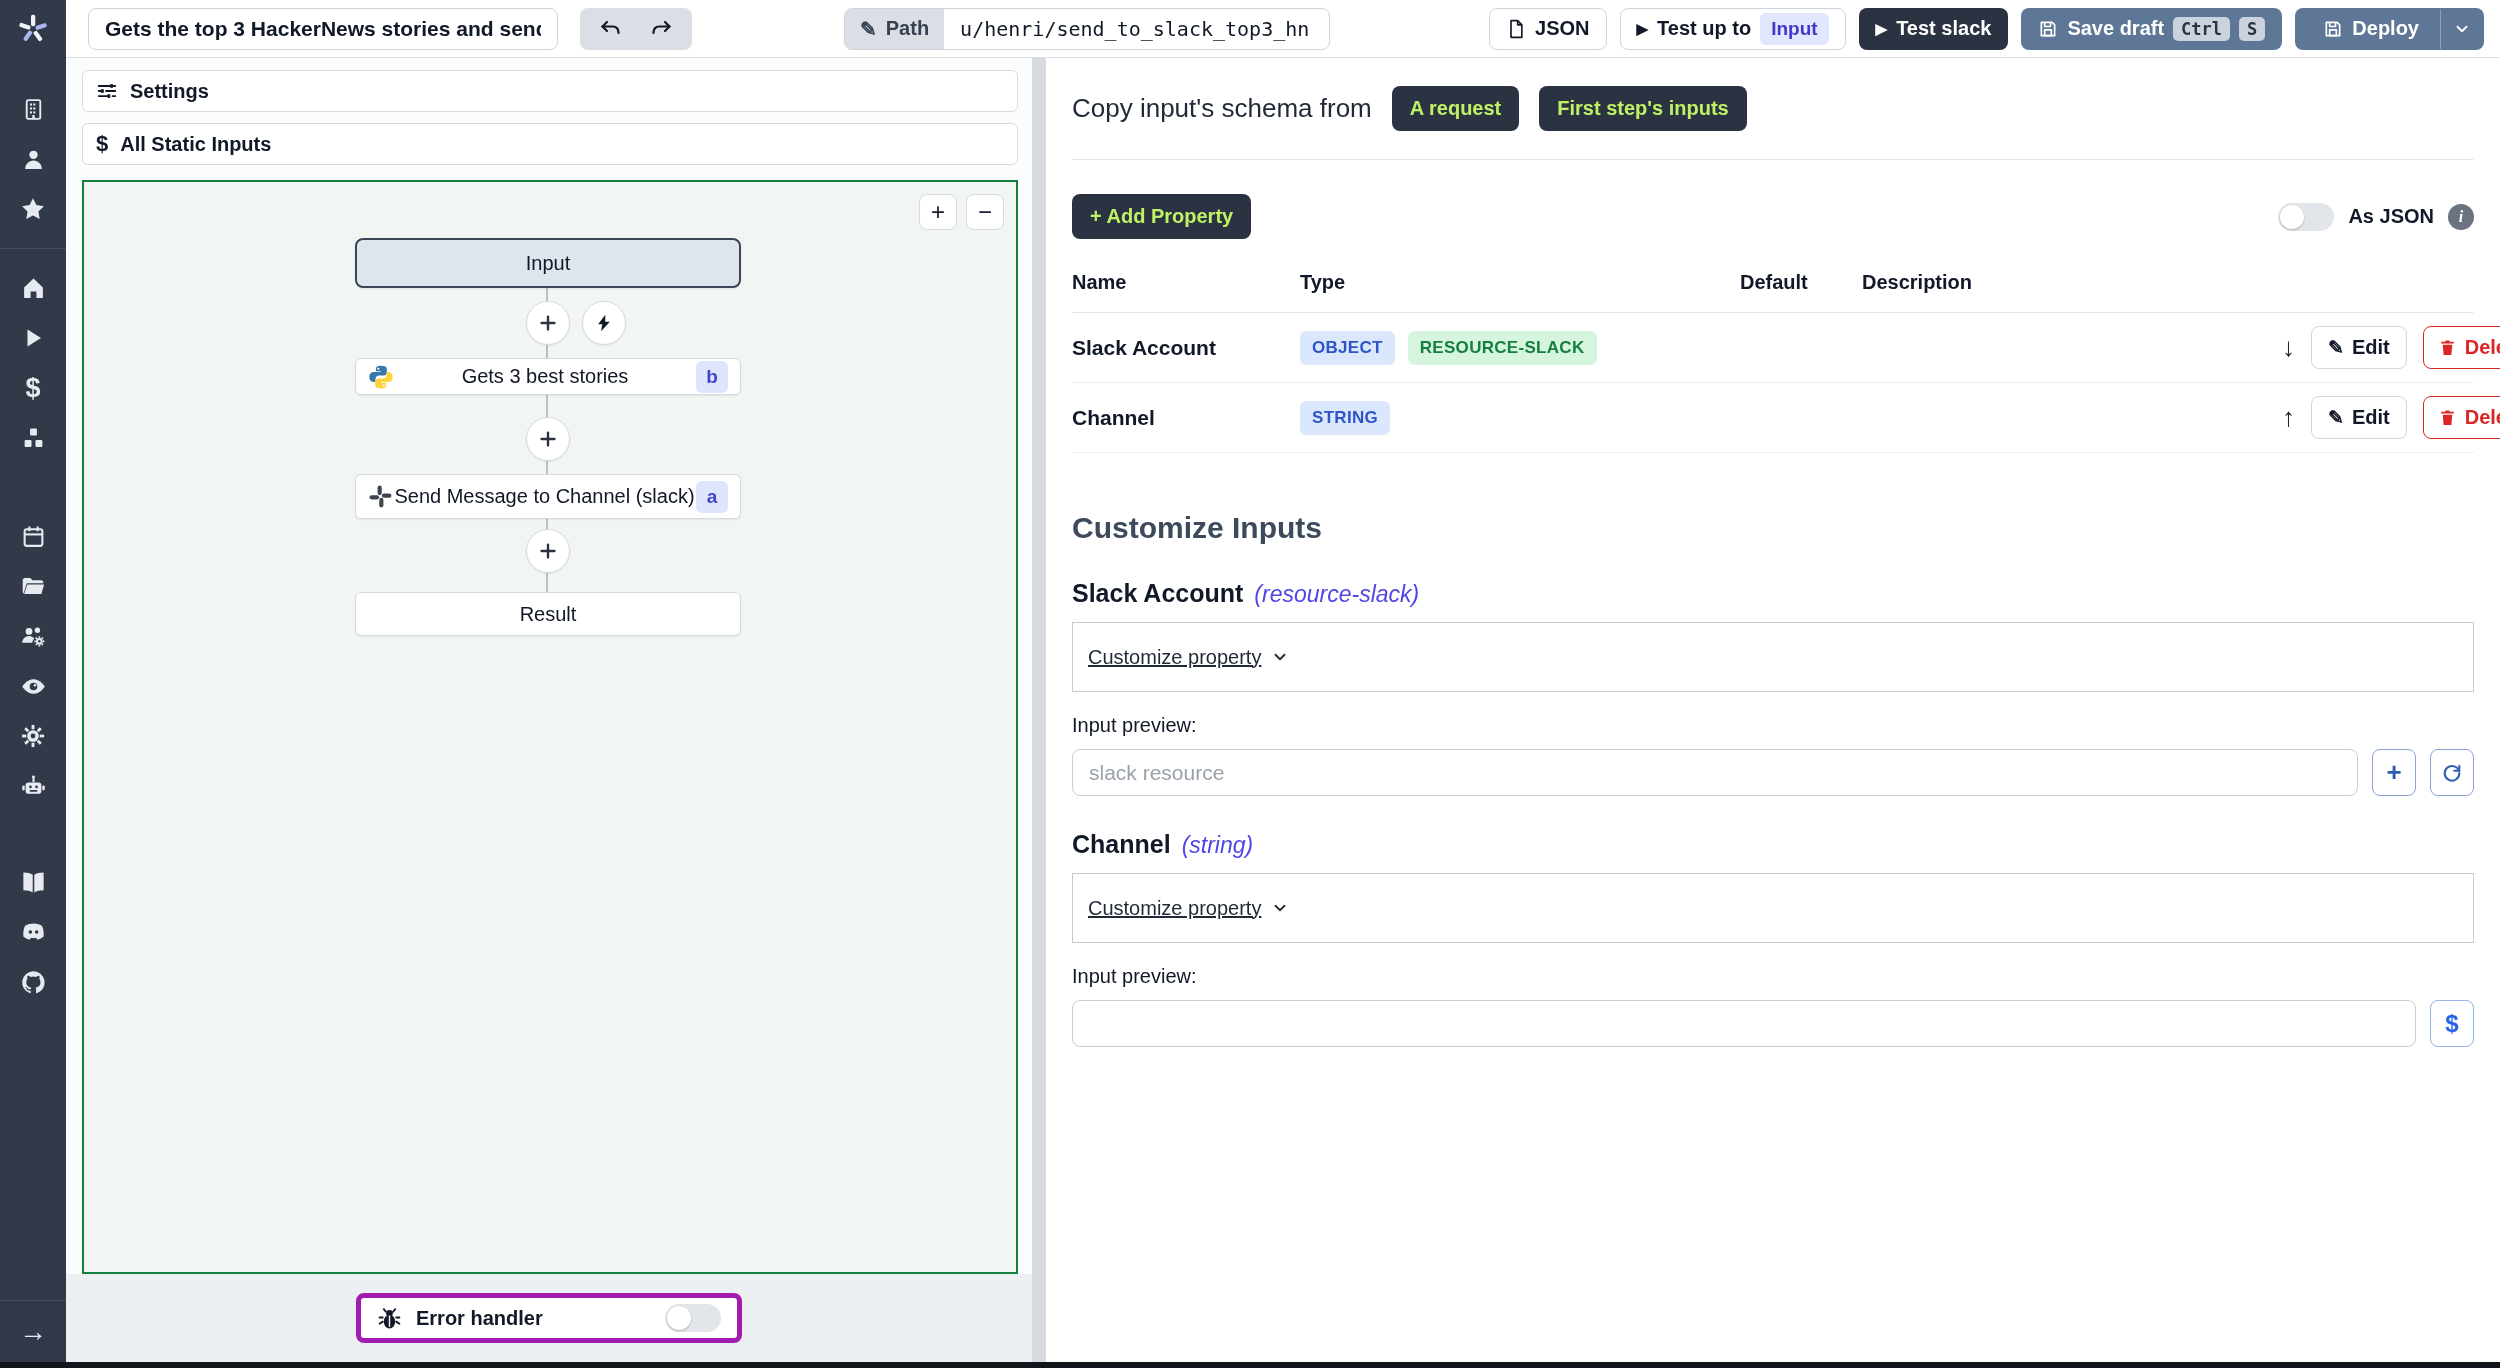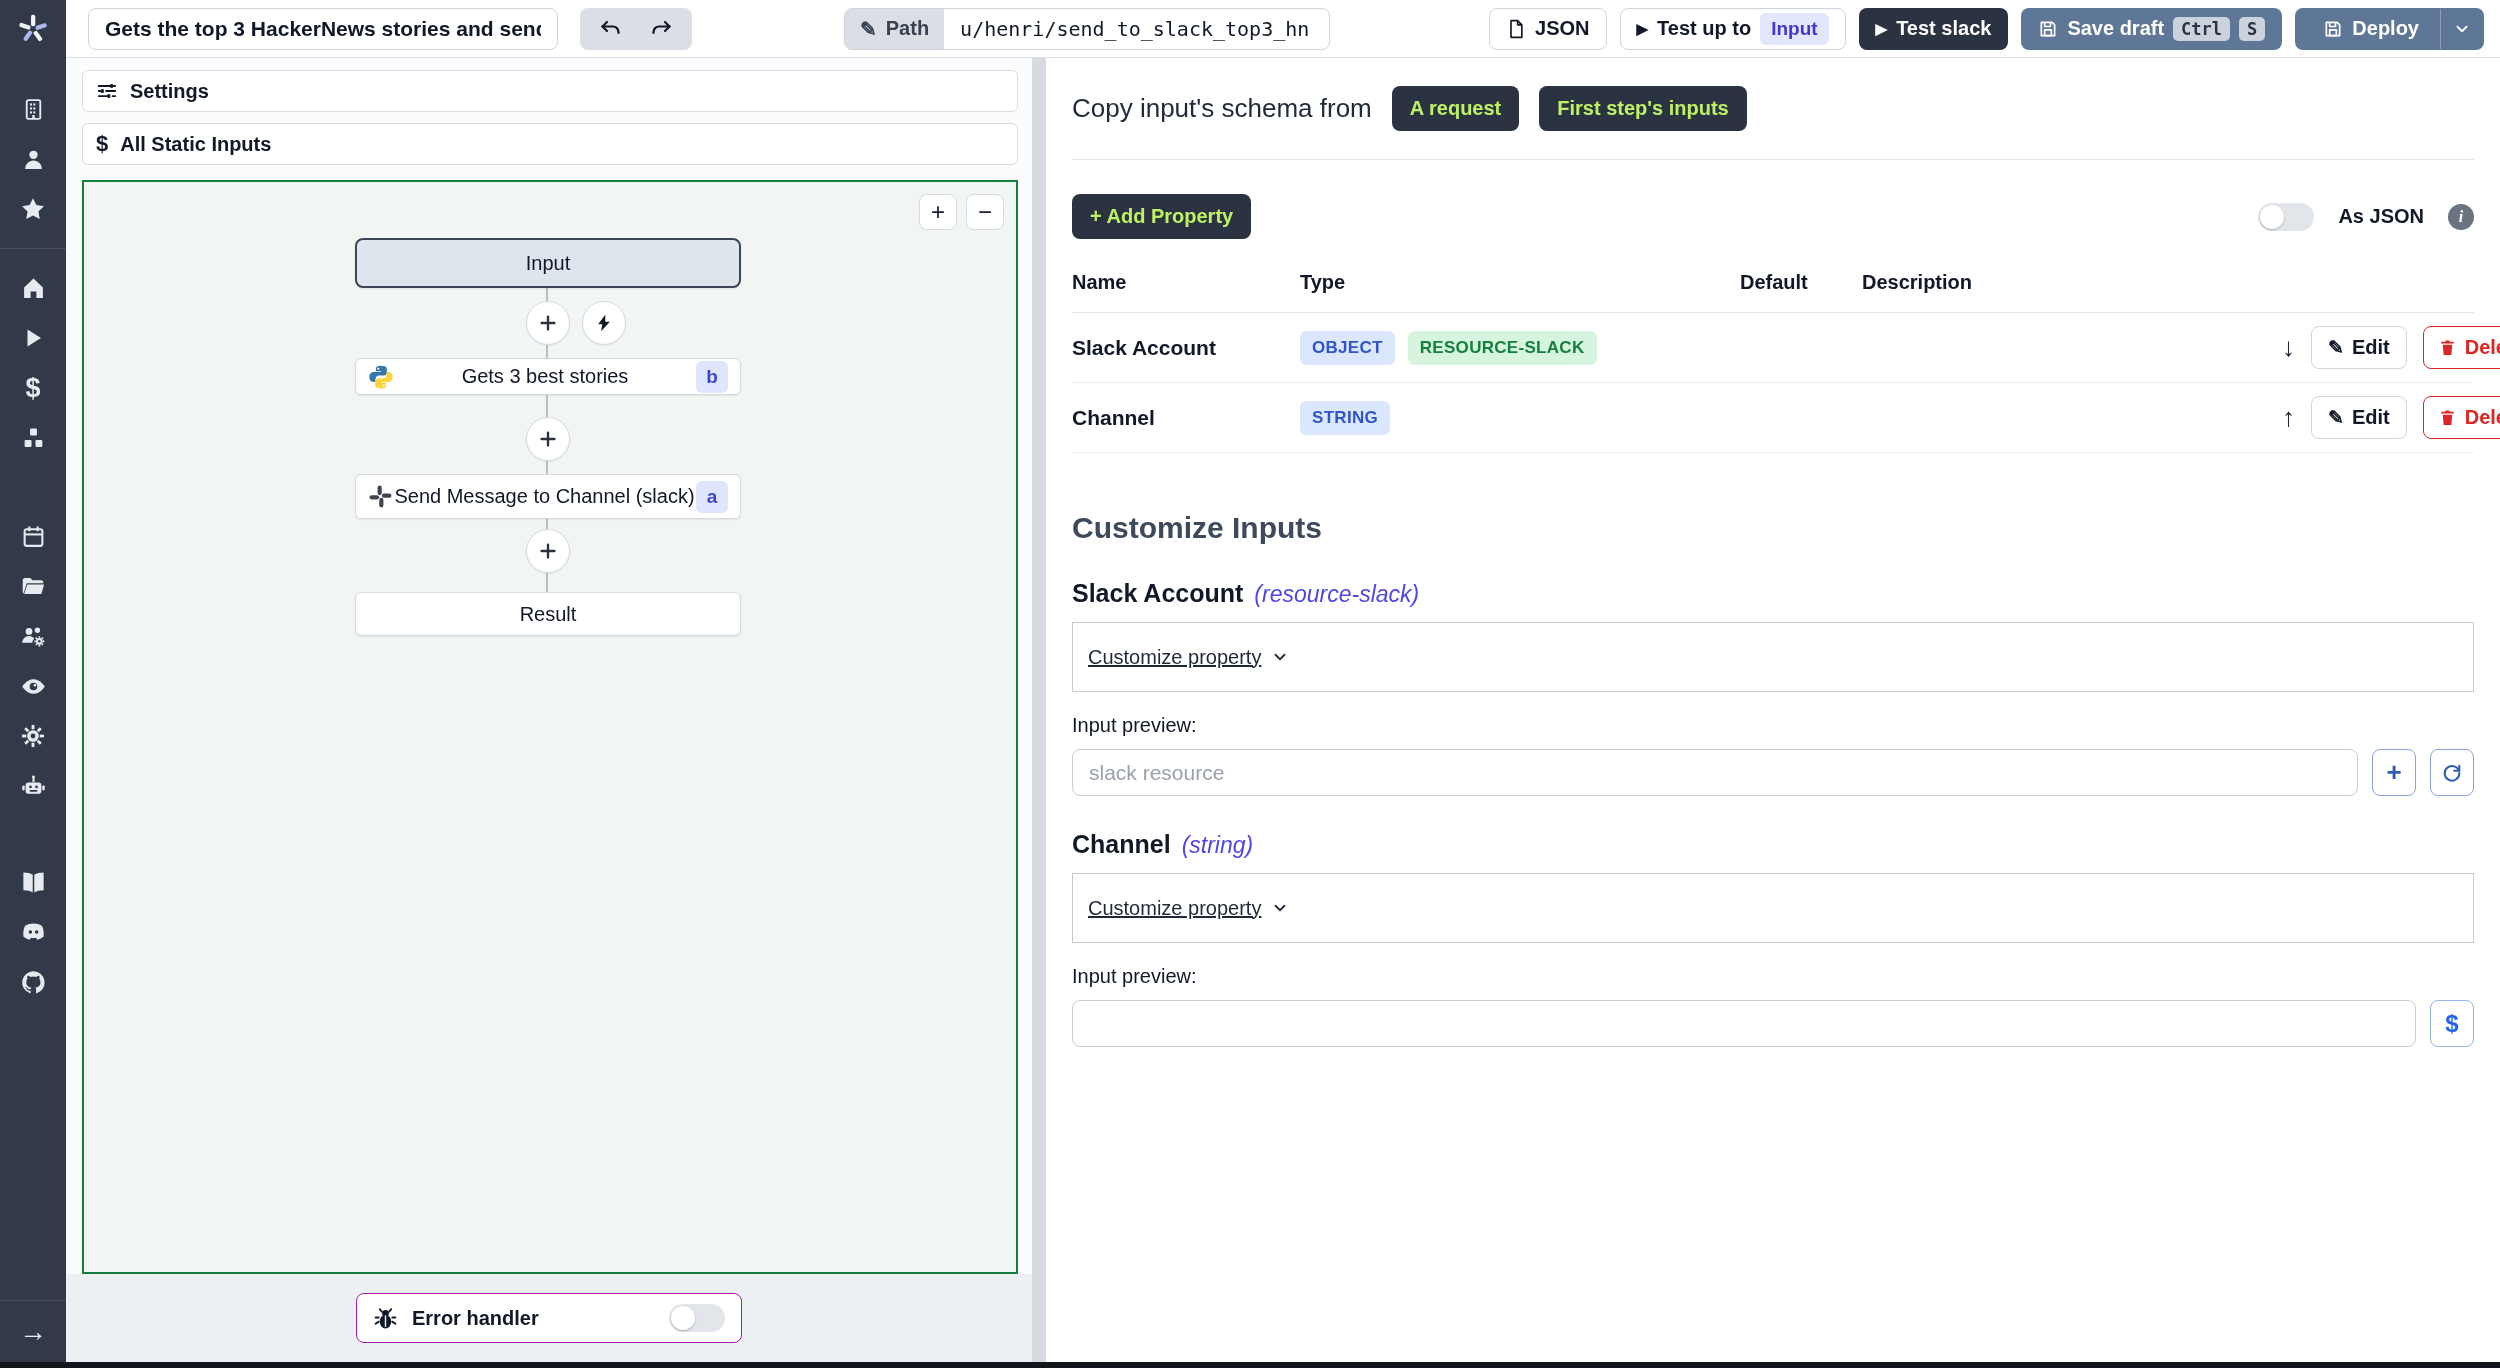--- a/index.html
+++ b/index.html
@@ -45,35 +45,35 @@
   .vline { position:absolute; left:462px; top:106px; width:2px; height:304px; background:#b9c0c8; }
   .node { position:absolute; left:271px; width:386px; background:#fff; border:1px solid #d5dade; border-radius:6px; box-shadow:0 1px 2px rgba(0,0,0,.07); display:flex; align-items:center; padding:0 12px; font-size:20px; color:#111827; cursor:pointer; }
   .node-label { flex:1; text-align:center; }
   .node-input { top:56px; height:50px; background:#dce6ec; border:2px solid #3c4657; border-radius:8px; justify-content:center; }
   .node-b { top:176px; height:37px; }
   .node-a { top:292px; height:45px; }
   .node-result { top:410px; height:44px; justify-content:center; }
   .mod-badge { background:#dfe5fc; color:#4046c8; font-weight:700; font-size:19px; border-radius:6px; width:32px; height:32px; display:flex; align-items:center; justify-content:center; }
   .circle-btn { position:absolute; width:44px; height:44px; border-radius:50%; background:#fff; border:1px solid #d5dade; display:flex; align-items:center; justify-content:center; cursor:pointer; box-shadow:0 1px 2px rgba(0,0,0,.06); }
   .below-canvas { height:88px; margin:0 -14px 0 -16px; background:#edf0f3; display:flex; align-items:center; justify-content:center; }
-  .error-card { width:386px; height:50px; background:#fff; border:1px solid #a21caf; border-radius:8px; display:flex; align-items:center; padding:0 16px; }
+  .error-card { width:386px; height:50px; background:#fff; border:5px solid #a21caf; border-radius:8px; display:flex; align-items:center; padding:0 16px; }
   .error-label { font-weight:700; font-size:20px; color:#111827; margin-left:14px; }
   .toggle { width:56px; height:28px; border-radius:14px; background:#e2e5e9; position:relative; cursor:pointer; flex:none; }
   .toggle .knob { position:absolute; left:2px; top:2px; width:24px; height:24px; border-radius:50%; background:#fff; box-shadow:0 1px 2px rgba(0,0,0,.25); }
   .error-card .toggle { margin-left:auto; }
 
   .splitter { width:14px; flex:none; background:#d7dbdf; cursor:col-resize; }
 
   
   .right-panel { flex:1; background:#fff; padding:0 26px; overflow:hidden; }
   .fi-header { height:69px; display:flex; align-items:center; font-weight:700; font-size:22px; color:#111827; border-bottom:1px solid #e5e7eb; }
   .copy-row { margin-top:28px; display:flex; align-items:center; gap:20px; font-size:26px; color:#1f2937; padding-bottom:28px; border-bottom:1px solid #e5e7eb; }
   .btn-sm-dark { background:#2b3342; color:#bef264; border:none; border-radius:8px; font-size:20px; font-weight:700; padding:11px 18px; cursor:pointer; font-family:"Liberation Sans",sans-serif; }
   .addprop-row { margin-top:34px; display:flex; align-items:center; }
-  .asjson { margin-left:auto; display:flex; align-items:center; gap:24px; }
+  .asjson { margin-left:auto; display:flex; align-items:center; gap:14px; }
   .asjson-label { font-weight:700; font-size:20px; color:#111827; }
   .info-dot { width:26px; height:26px; border-radius:50%; background:#6b7280; color:#fff; font-size:16px; font-weight:700; display:flex; align-items:center; justify-content:center; font-family:"Liberation Serif",serif; font-style:italic; cursor:pointer; }
 
   .ptable { margin-top:32px; }
   .trow { display:grid; grid-template-columns:228px 440px 122px 420px 1fr; align-items:center; }
   .thead { font-weight:700; font-size:20px; color:#111827; padding-bottom:18px; border-bottom:1px solid #e5e7eb; }
   .tbody-row { min-height:70px; border-bottom:1px solid #eceef1; }
   .cell-name { font-weight:700; font-size:21px; color:#111827; }
   .badges { display:flex; gap:13px; }
   .badge { border-radius:6px; padding:7px 12px; font-size:17px; font-weight:700; letter-spacing:.3px; }

